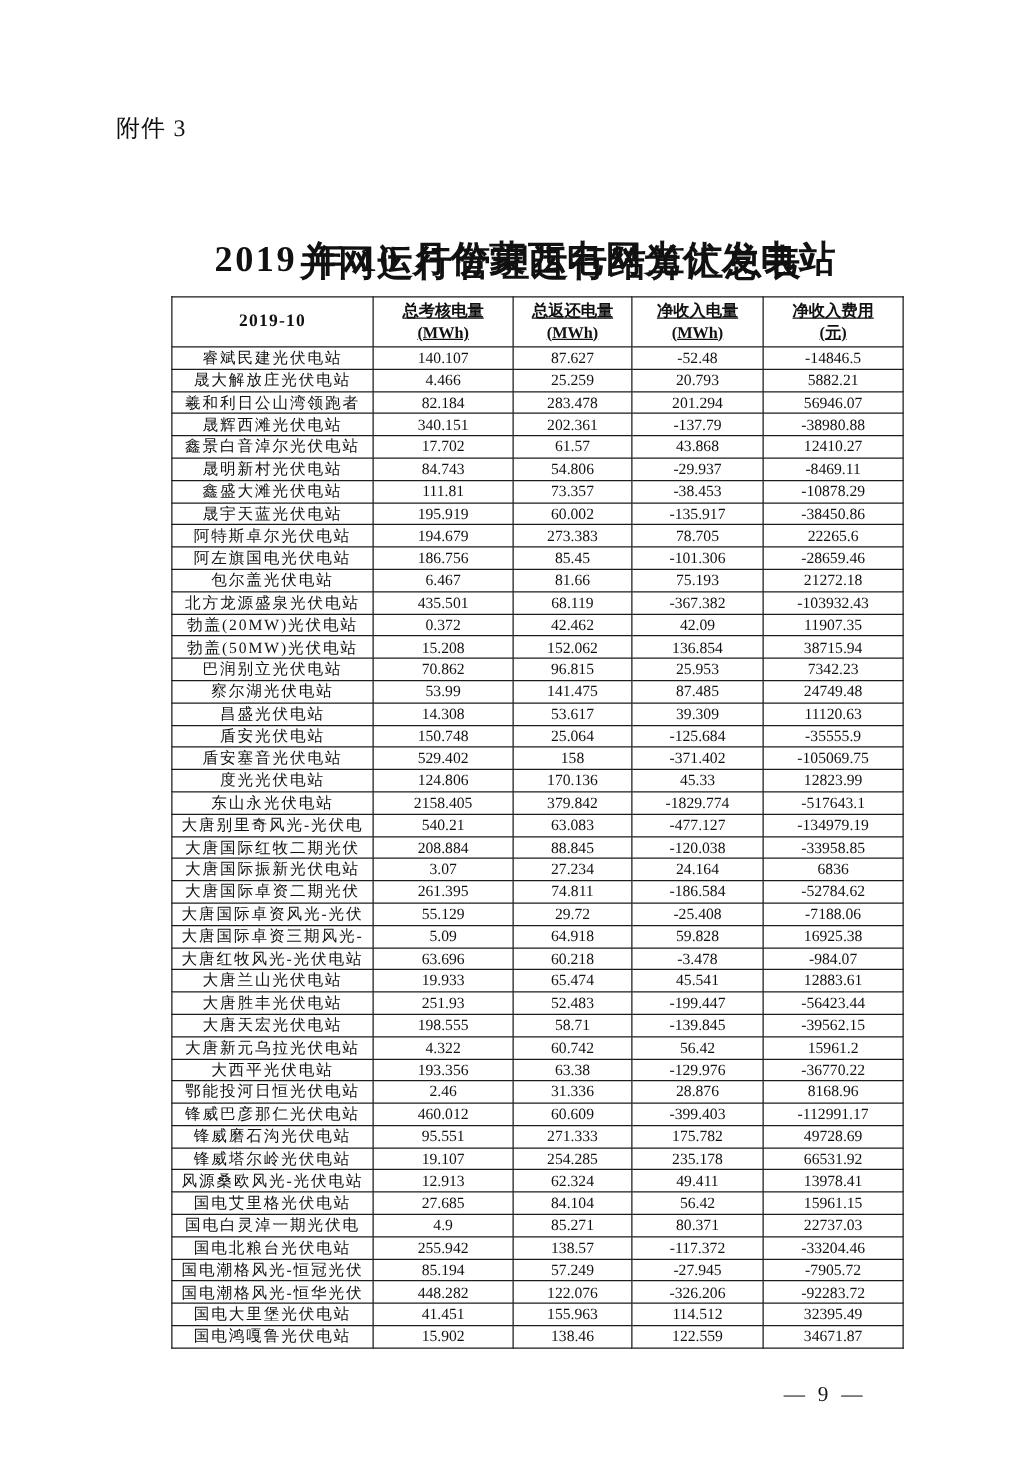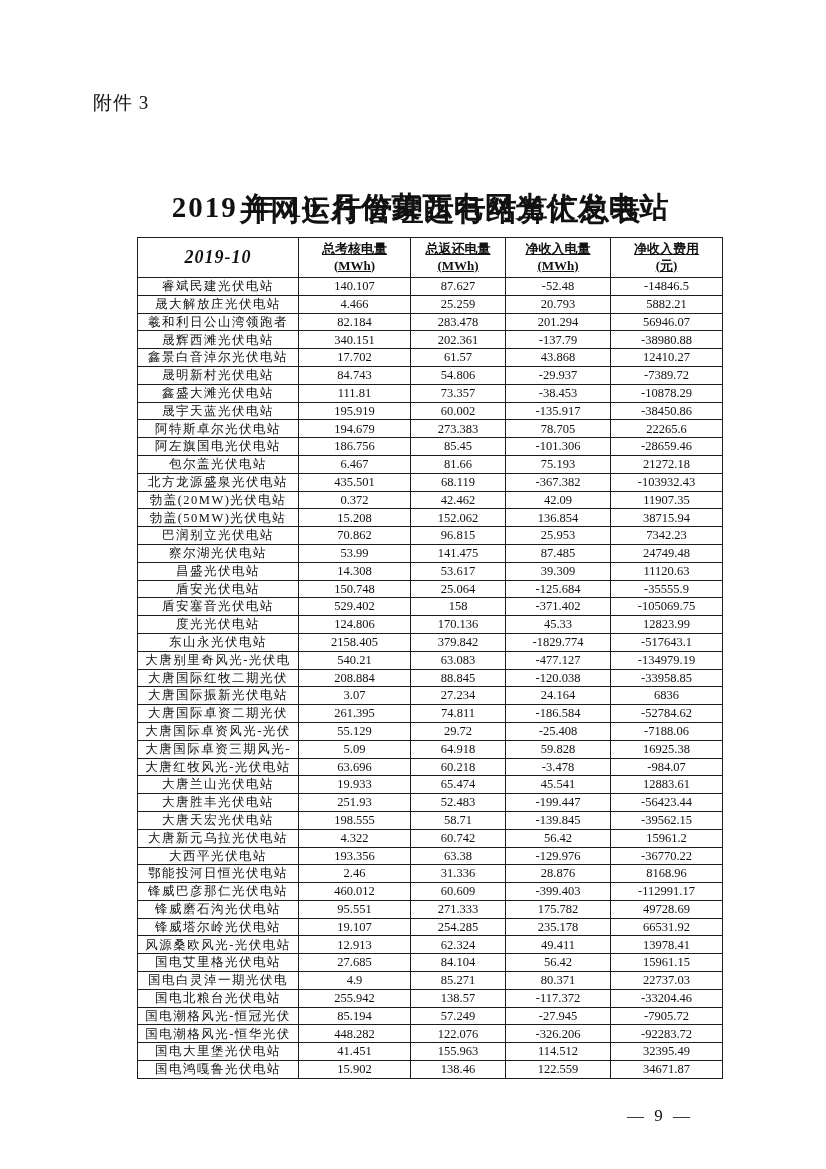--- a/index.html
+++ b/index.html
@@ -27,21 +27,21 @@
     border-collapse:collapse;table-layout:fixed;
   }
   table.settlement th, table.settlement td{
     border:1px solid #1c1c1c;
     text-align:center;vertical-align:middle;
     padding:0;overflow:hidden;white-space:nowrap;
   }
   thead tr{height:40px;}
   th{font-size:13px;font-weight:bold;}
   th .col-title,th .col-unit{line-height:1.25;font-weight:bold;text-decoration:underline;}
-  th.period{font-size:18px;letter-spacing:1px;font-style:italic;}
+  th.period{font-size:14px;letter-spacing:1px;}
   tbody tr{height:17.8px;margin-left:38px;}
   tbody td{font-size:12.5px;line-height:1;}
   tbody td:first-child{letter-spacing:1.5px;}
   .pageno{
     position:absolute;left:560px;top:1106px;width:200px;
     text-align:center;font-size:17px;letter-spacing:3px;
     white-space:nowrap;
   }
 </style>
 </head>
@@ -118,21 +118,21 @@
           <td>17.702</td>
           <td>61.57</td>
           <td>43.868</td>
           <td>12410.27</td>
         </tr>
         <tr>
           <td>晟明新村光伏电站</td>
           <td>84.743</td>
           <td>54.806</td>
           <td>-29.937</td>
-          <td>-7389.72</td>
+          <td>-8469.11</td>
         </tr>
         <tr>
           <td>鑫盛大滩光伏电站</td>
           <td>111.81</td>
           <td>73.357</td>
           <td>-38.453</td>
           <td>-10878.29</td>
         </tr>
         <tr>
           <td>晟宇天蓝光伏电站</td>

